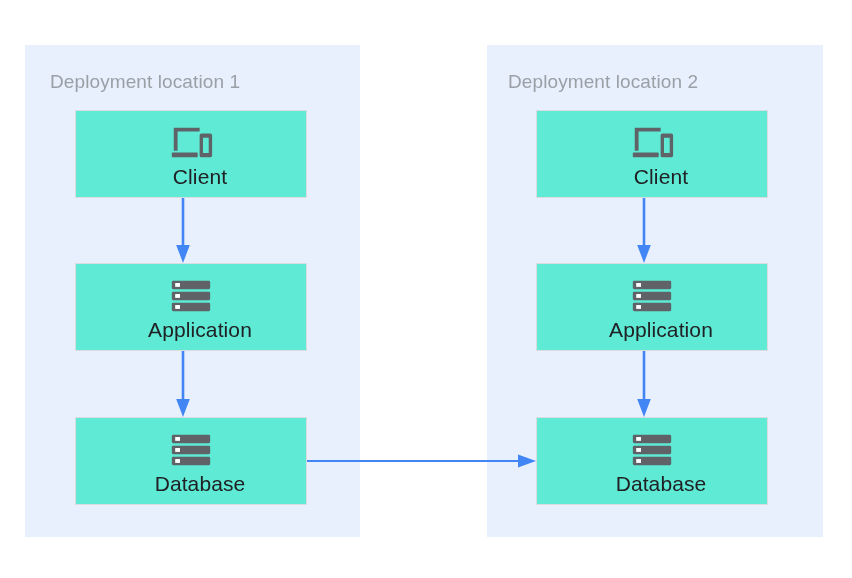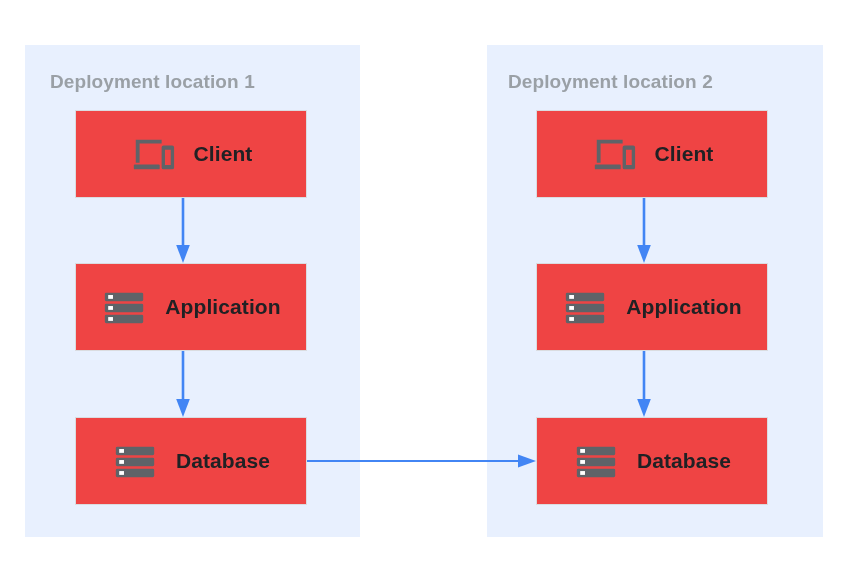--- a/index.html
+++ b/index.html
@@ -10,42 +10,41 @@
   body {
     font-family: "Liberation Sans", sans-serif;
     -webkit-font-smoothing: antialiased;
   }
   #canvas {
     position: relative;
     width: 852px;
     height: 578px;
     background: #ffffff;
     overflow: hidden;
-    font-weight: bold;
   }
   .zone {
     position: absolute;
     background: #e8f0fe;
   }
   .zone-label {
     position: absolute;
     color: #9aa0a6;
     font-size: 19px;
     line-height: 22px;
     letter-spacing: 0.1px;
     white-space: nowrap;
     font-family: "Liberation Sans", sans-serif;
   }
   .node {
     position: absolute;
-    background: #ef4444;
+    background: #5eead4;
     border: 1px solid #dadce0;
     box-sizing: border-box;
     display: flex;
-    flex-direction: row;
+    flex-direction: column;
     align-items: center;
     justify-content: center;
   }
   .node-icon {
     width: 46px;
     height: 46px;
     flex: 0 0 auto;
     display: block;
   }
   .node-label {

